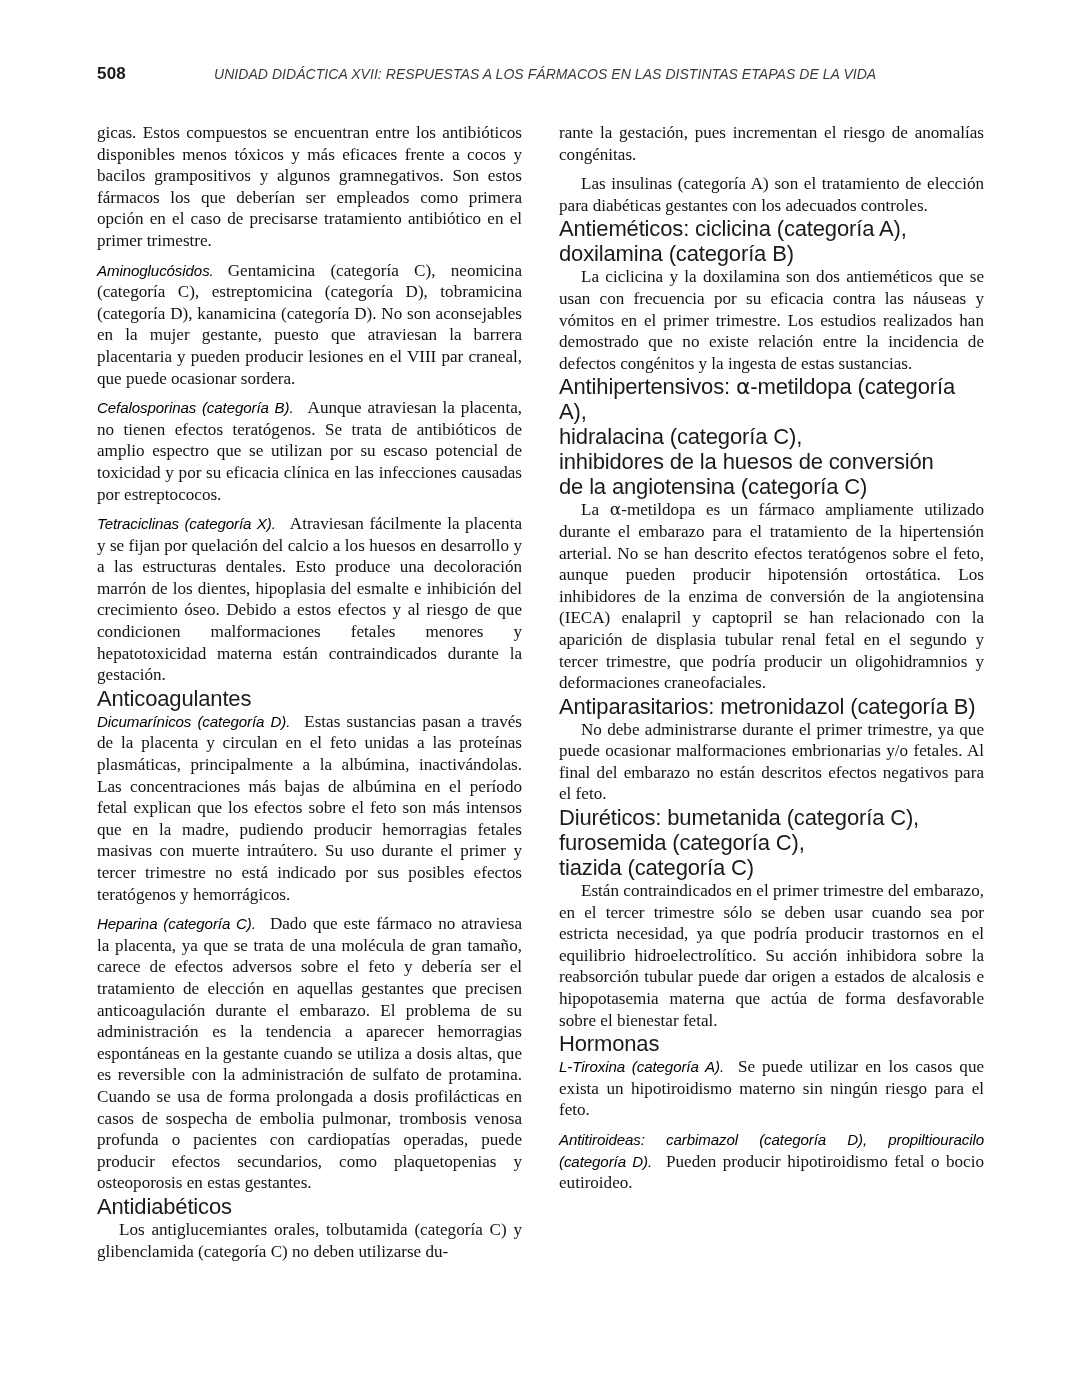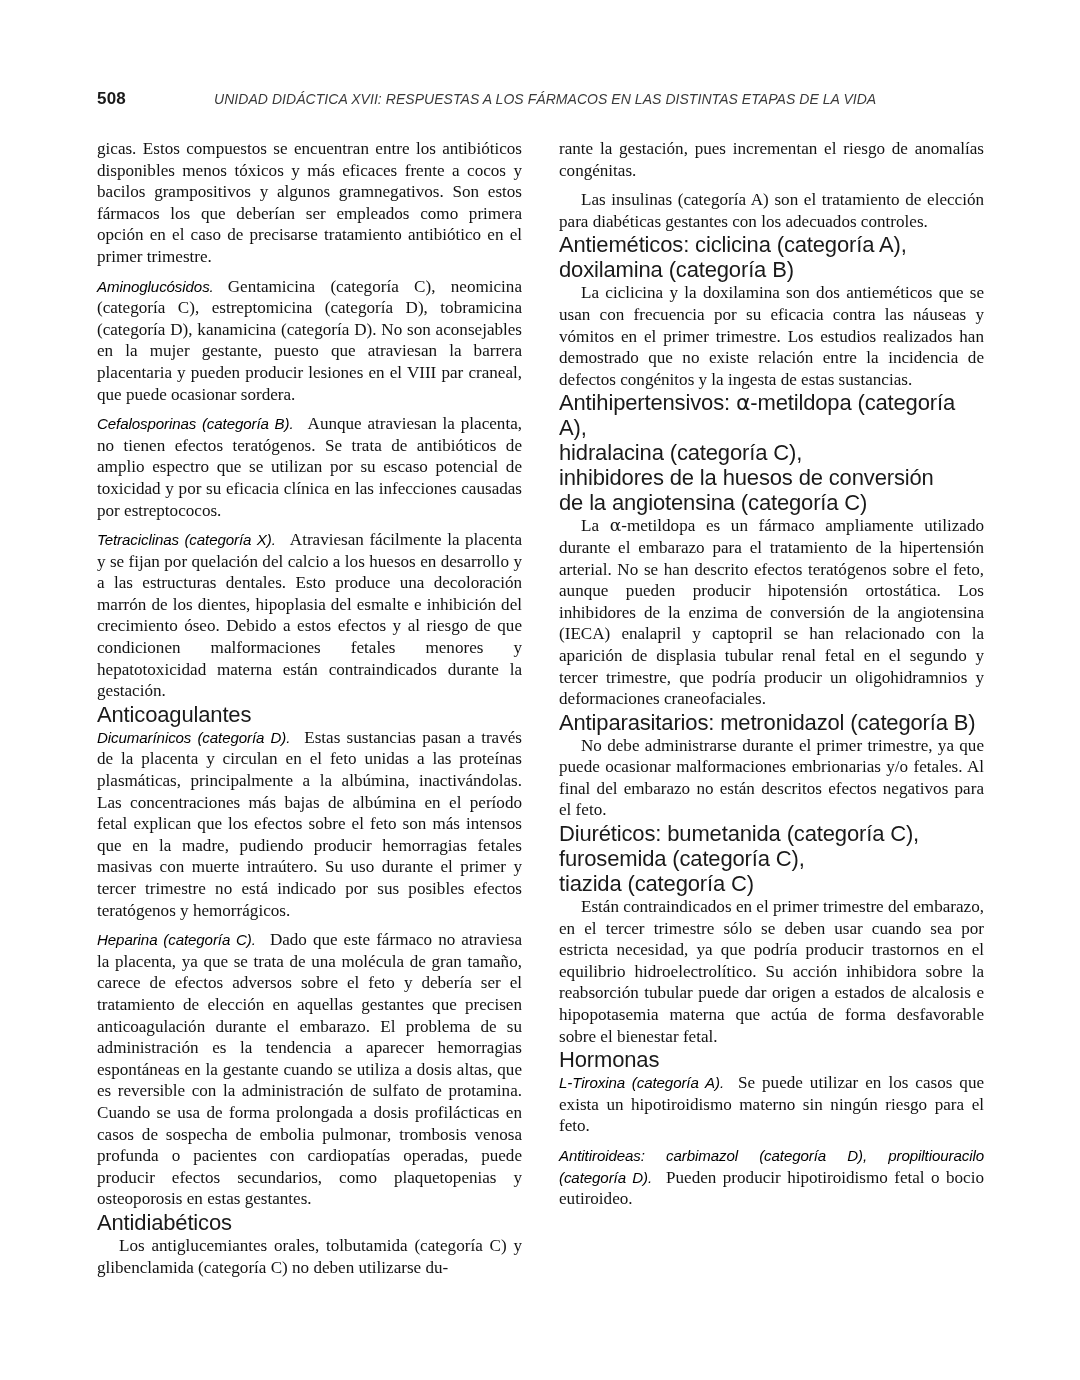--- a/index.html
+++ b/index.html
@@ -19,21 +19,20 @@
 
   
   .running-head {
     position: absolute;
     left: 97px;
     top: 64px;
     width: 887px;
     height: 26px;
     display: flex;
     align-items: baseline;
-    margin-top: 25px;
   }
   .folio {
     font-family: "Liberation Sans", "DejaVu Sans", sans-serif;
     font-weight: bold;
     font-size: 17px;
     line-height: 20px;
     color: #1a1a1a;
     letter-spacing: 0.2px;
     flex: 0 0 auto;
   }
@@ -46,21 +45,21 @@
     color: #3a3a3a;
     letter-spacing: 0.05px;
     margin-left: 88px;
     white-space: nowrap;
   }
 
   
   .columns {
     position: absolute;
     left: 97px;
-    top: 138px;
+    top: 122px;
     width: 887px;
     height: 1210px;
     display: flex;
     justify-content: space-between;
   }
   .col {
     width: 425px;
   }
 
   

